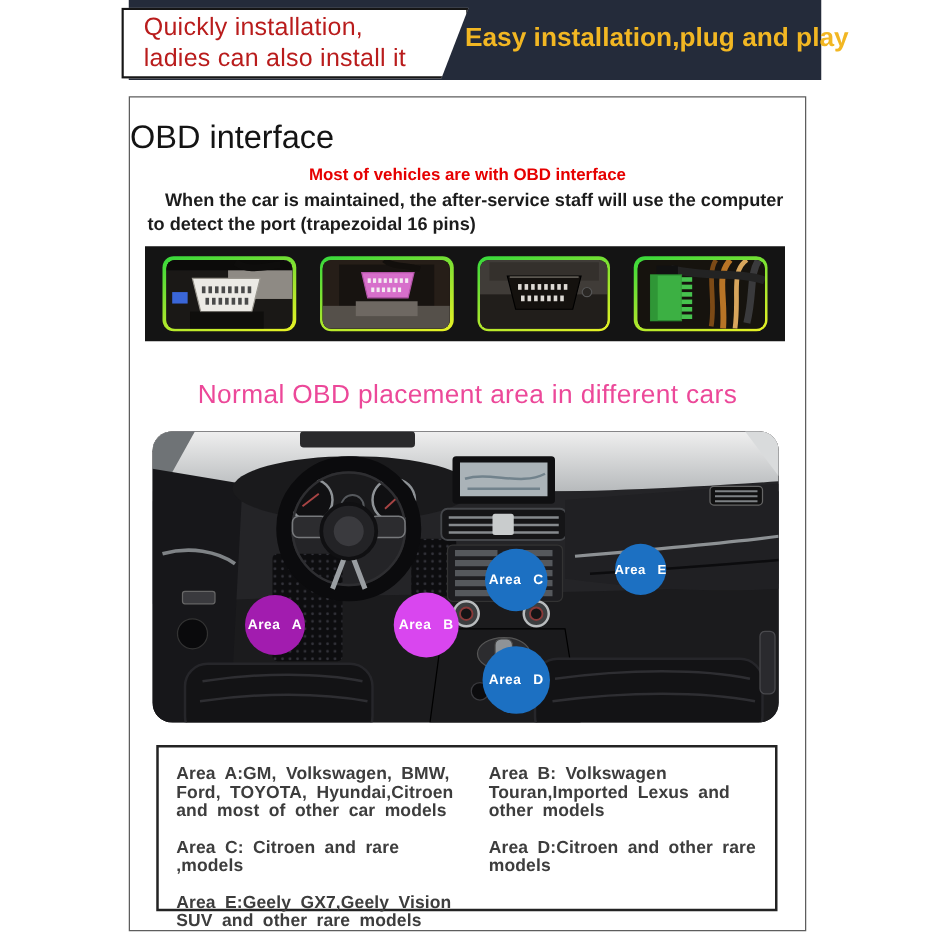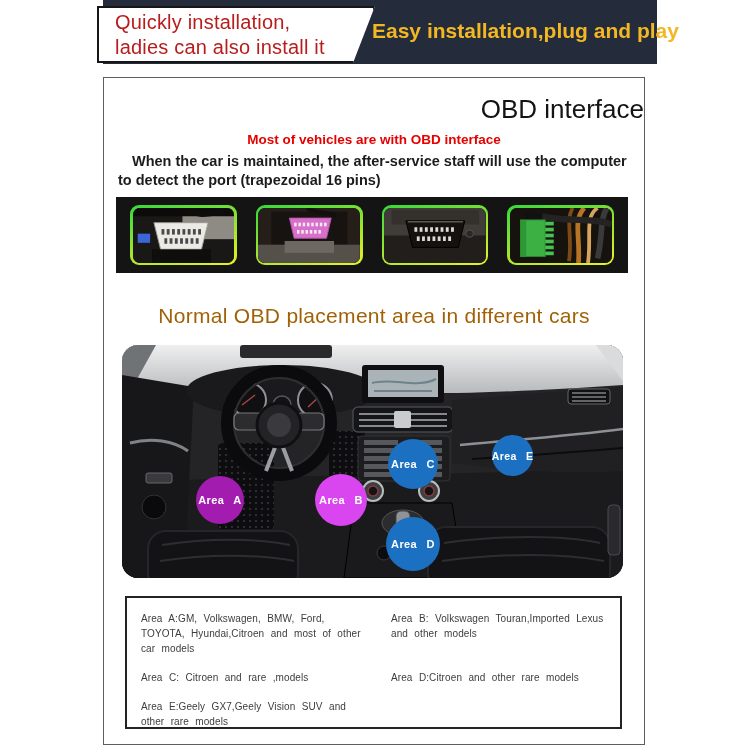--- a/index.html
+++ b/index.html
@@ -14,50 +14,50 @@
     clip-path:polygon(0 0,100% 0,calc(100% - 22px) 100%,0 100%);
     padding:2px 0 0 16px;}
   .hdr-white .l{font-size:20px;line-height:25px;color:#b91c1c;letter-spacing:0.2px;white-space:nowrap;}
   .hdr-yellow{left:372px;top:19px;width:286px;text-align:right;
     font-size:21px;font-weight:bold;color:#f2b723;white-space:nowrap;}
 
   
   .panel{left:103px;top:77px;width:542px;height:668px;background:#fff;
     border:1px solid #5e5e5e;box-sizing:border-box;}
 
-  .obd-title{top:16px;left:0;width:100%;text-align:right;font-size:26px;color:#141414;}
+  .obd-title{top:16px;left:0;width:100%;text-align:left;font-size:26px;color:#141414;}
   .obd-sub{top:54px;left:0;width:100%;text-align:center;font-size:13.5px;font-weight:bold;}
   .obd-body{top:74px;left:14px;right:10px;font-size:14.5px;font-weight:bold;
     color:#1c1c1c;line-height:18.5px;}
   .obd-body .line1{text-indent:14px;}
 
   
   .strip{top:119px;left:12px;width:512px;height:76px;background:#141414;
     display:flex;align-items:center;gap:19px;padding:0 14px;box-sizing:border-box;}
   .tile{flex:1 1 0;height:60px;border-radius:9px;
     background:linear-gradient(165deg,#35d93c 0%,#9fe52e 55%,#e9f225 100%);
     padding:2.5px;box-sizing:border-box;}
   .tile-inner{width:100%;height:100%;border-radius:7px;overflow:hidden;background:#1a1816;}
   .tile-inner svg{display:block;width:100%;height:100%;}
 
-  .h2{top:226px;left:0;width:100%;text-align:center;font-size:21px;color:#a16207;letter-spacing:0.3px;}
+  .h2{top:226px;left:0;width:100%;text-align:center;font-size:21px;color:#ec4899;letter-spacing:0.3px;}
 
   
   .car{top:267px;left:18px;width:501px;height:233px;border-radius:16px;overflow:hidden;background:#151517;}
   .car svg{display:block;width:501px;height:233px;}
   .area-dot{position:absolute;border-radius:50%;color:#fff;font-weight:bold;
     font-size:11px;display:flex;align-items:center;justify-content:center;
     word-spacing:6px;letter-spacing:0.4px;white-space:nowrap;}
 
   
   .legend{top:518px;left:21px;width:497px;height:133px;border:2px solid #232323;
     box-sizing:border-box;padding:13px 10px 0 14px;
     display:grid;grid-template-columns:232px 1fr;column-gap:18px;row-gap:14px;
     align-content:start;}
-  .legend .item{font-size:10px;font-weight:normal;color:#3d3d3d;
+  .legend .item{font-size:14px;font-weight:bold;color:#3d3d3d;
     line-height:15px;word-spacing:3.5px;letter-spacing:0.1px;}
   .legend .c1{grid-column:1;}
   .legend .c2{grid-column:2;}
 </style>
 </head>
 <body>
 
 <div class="abs hdr-navy"></div>
 <div class="abs hdr-yellow">Easy installation,plug and play</div>
 <div class="abs hdr-white">

